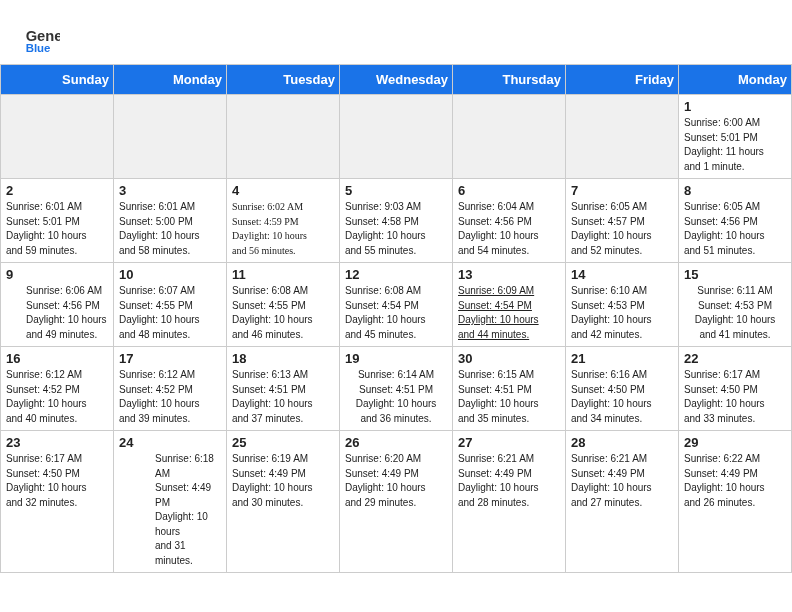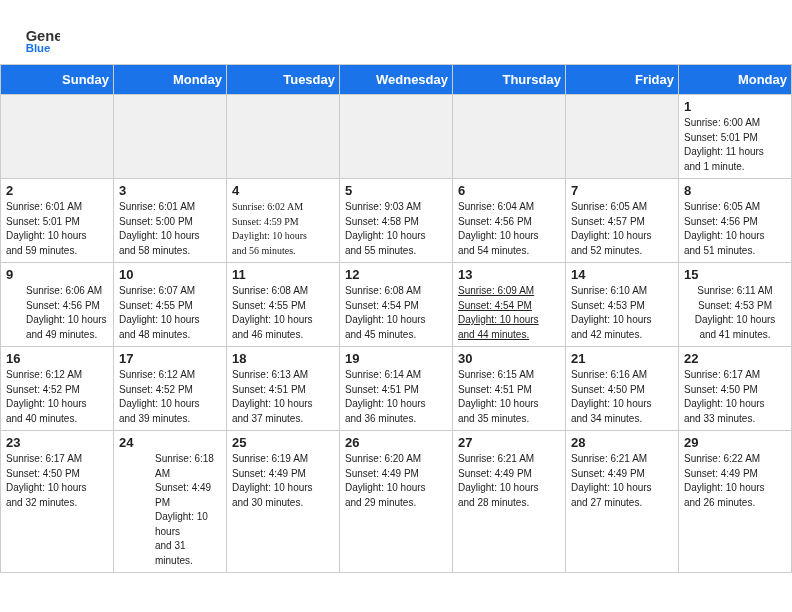--- a/index.html
+++ b/index.html
@@ -249,21 +249,21 @@
           </td>
           <td>
             <div class="day-number">18</div>
             <div class="day-info" style="white-space: pre-line;">Sunrise: 6:13 AM
 Sunset: 4:51 PM
 Daylight: 10 hours
 and 37 minutes.</div>
           </td>
           <td>
             <div class="day-number">19</div>
-            <div class="day-info" style="white-space: pre-line;">Sunrise: 6:14 AM
+            <div class="day-info" style="white-space: pre-line; text-align: center;">Sunrise: 6:14 AM
 Sunset: 4:51 PM
 Daylight: 10 hours
 and 36 minutes.</div>
           </td>
           <td>
             <div class="day-number">30</div>
             <div class="day-info" style="white-space: pre-line;">Sunrise: 6:15 AM
 Sunset: 4:51 PM
 Daylight: 10 hours
 and 35 minutes.</div>

